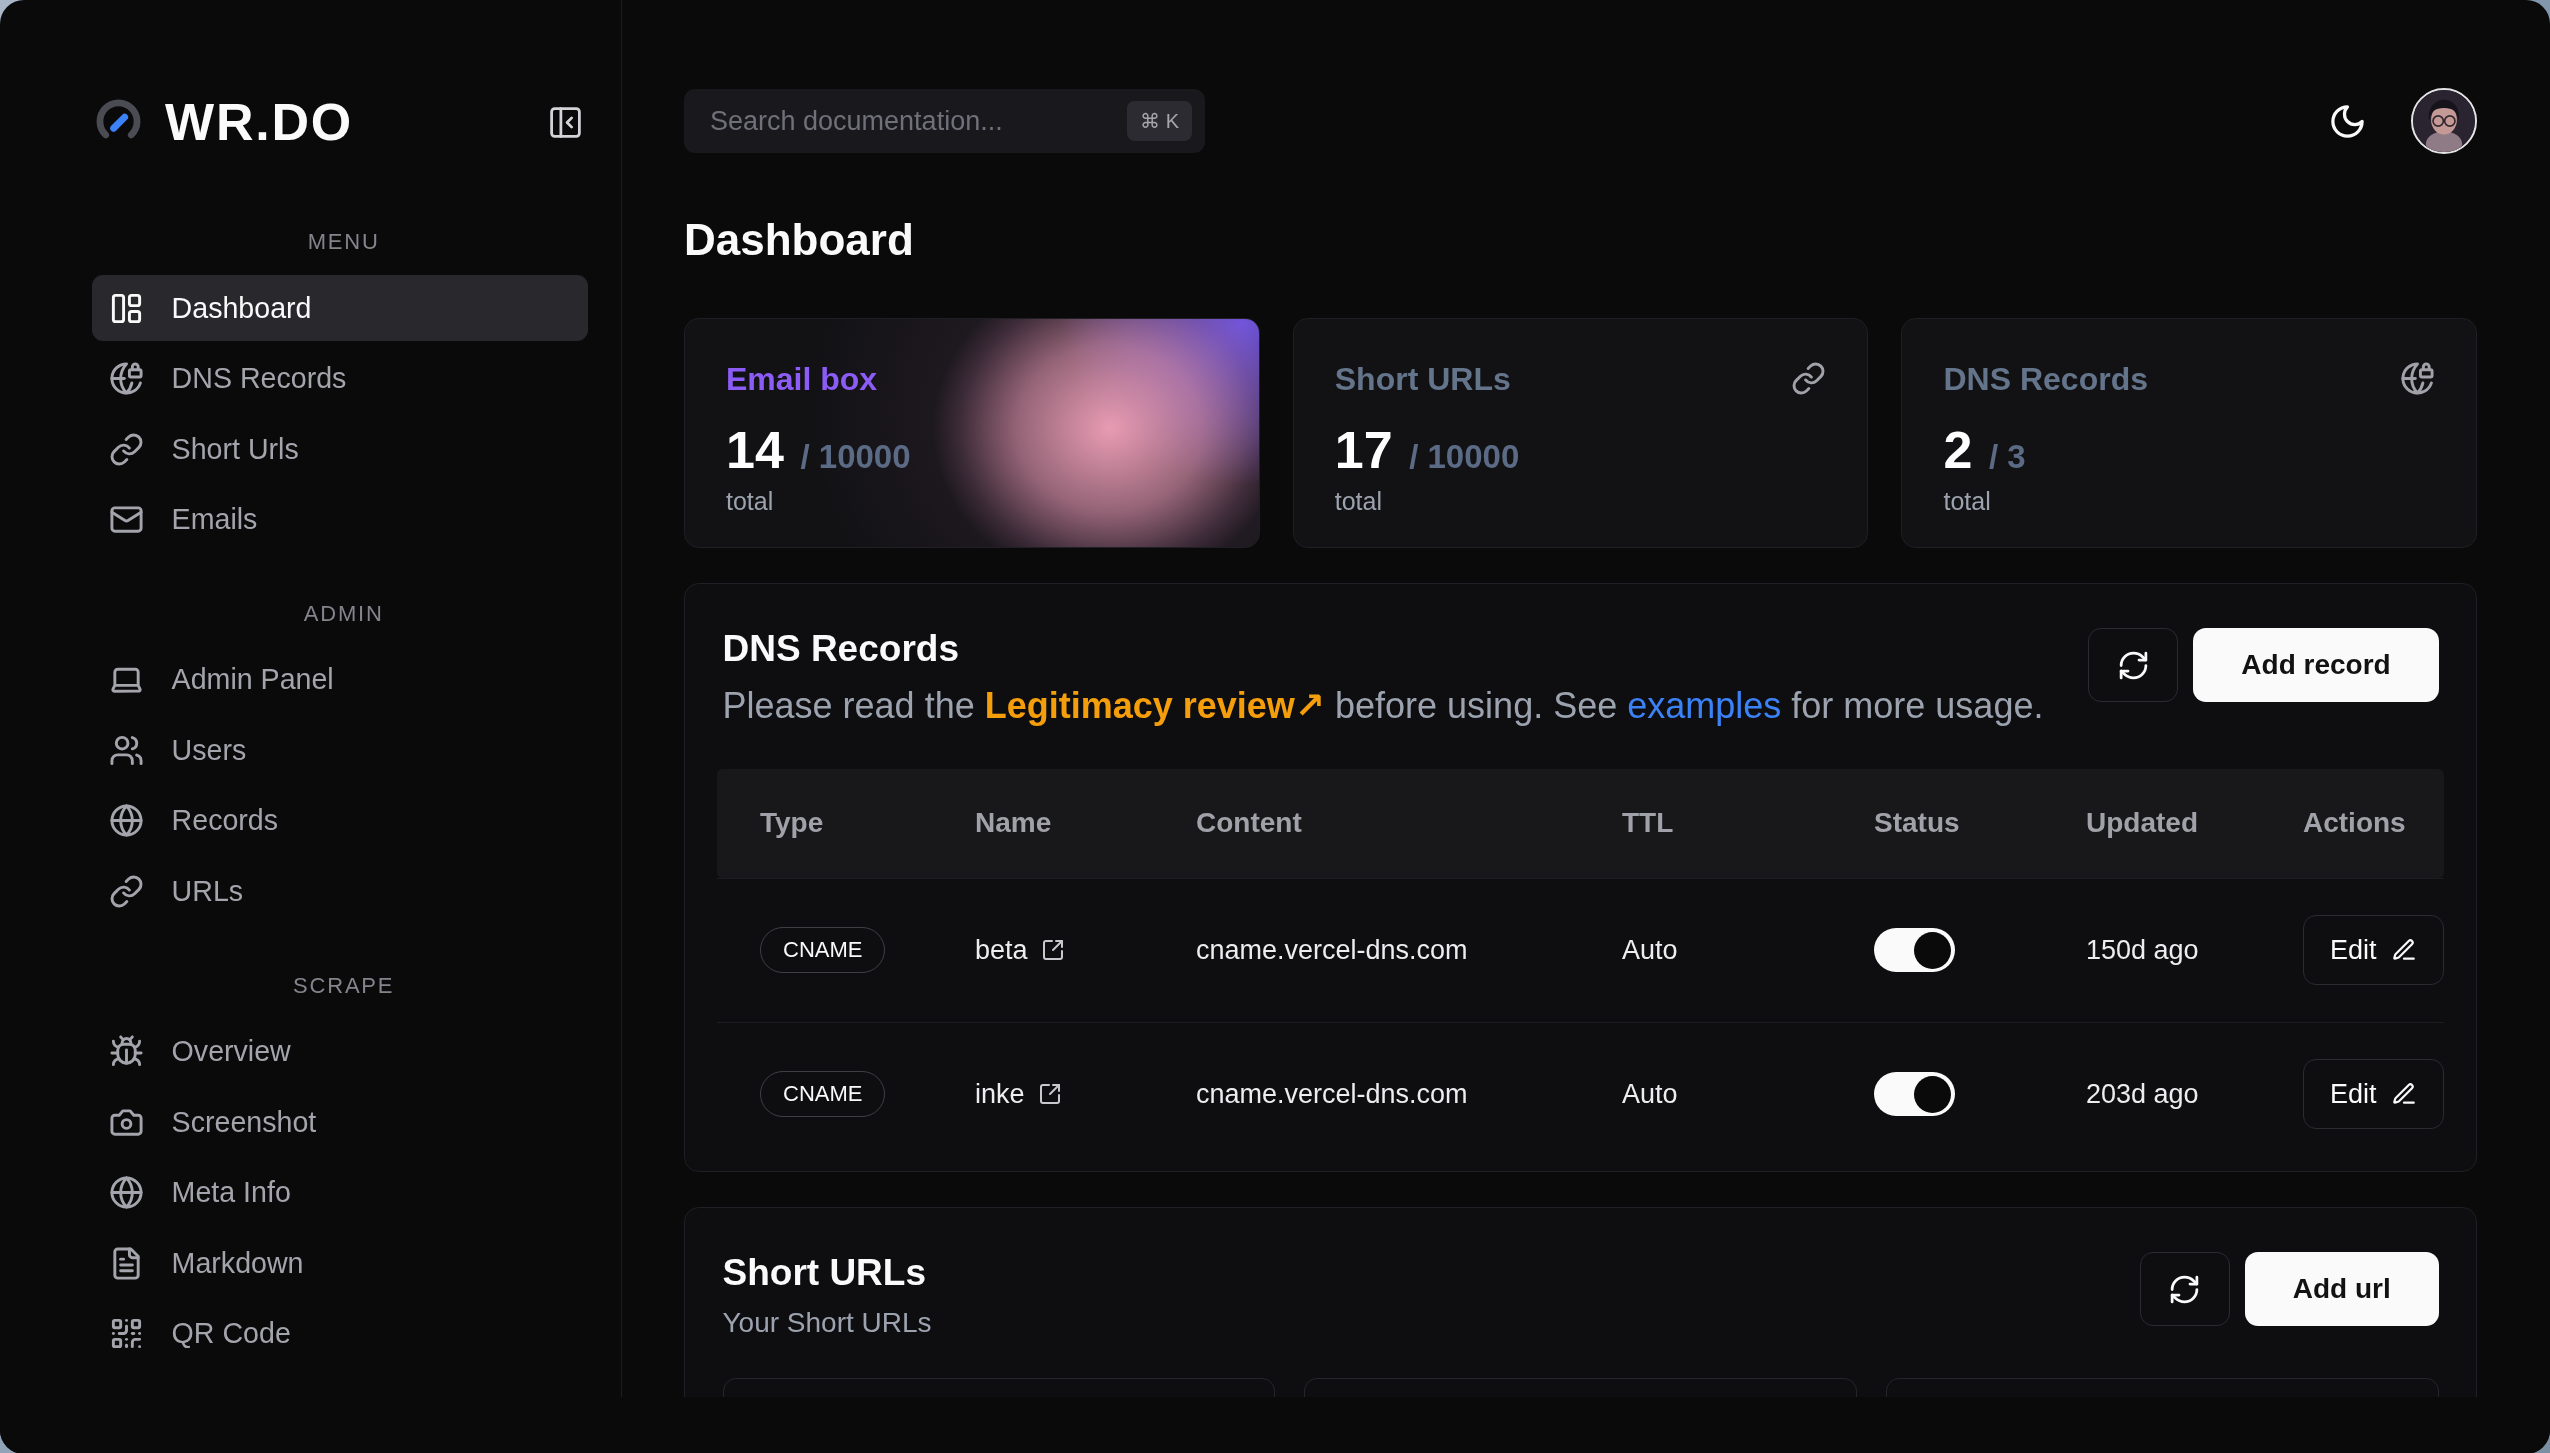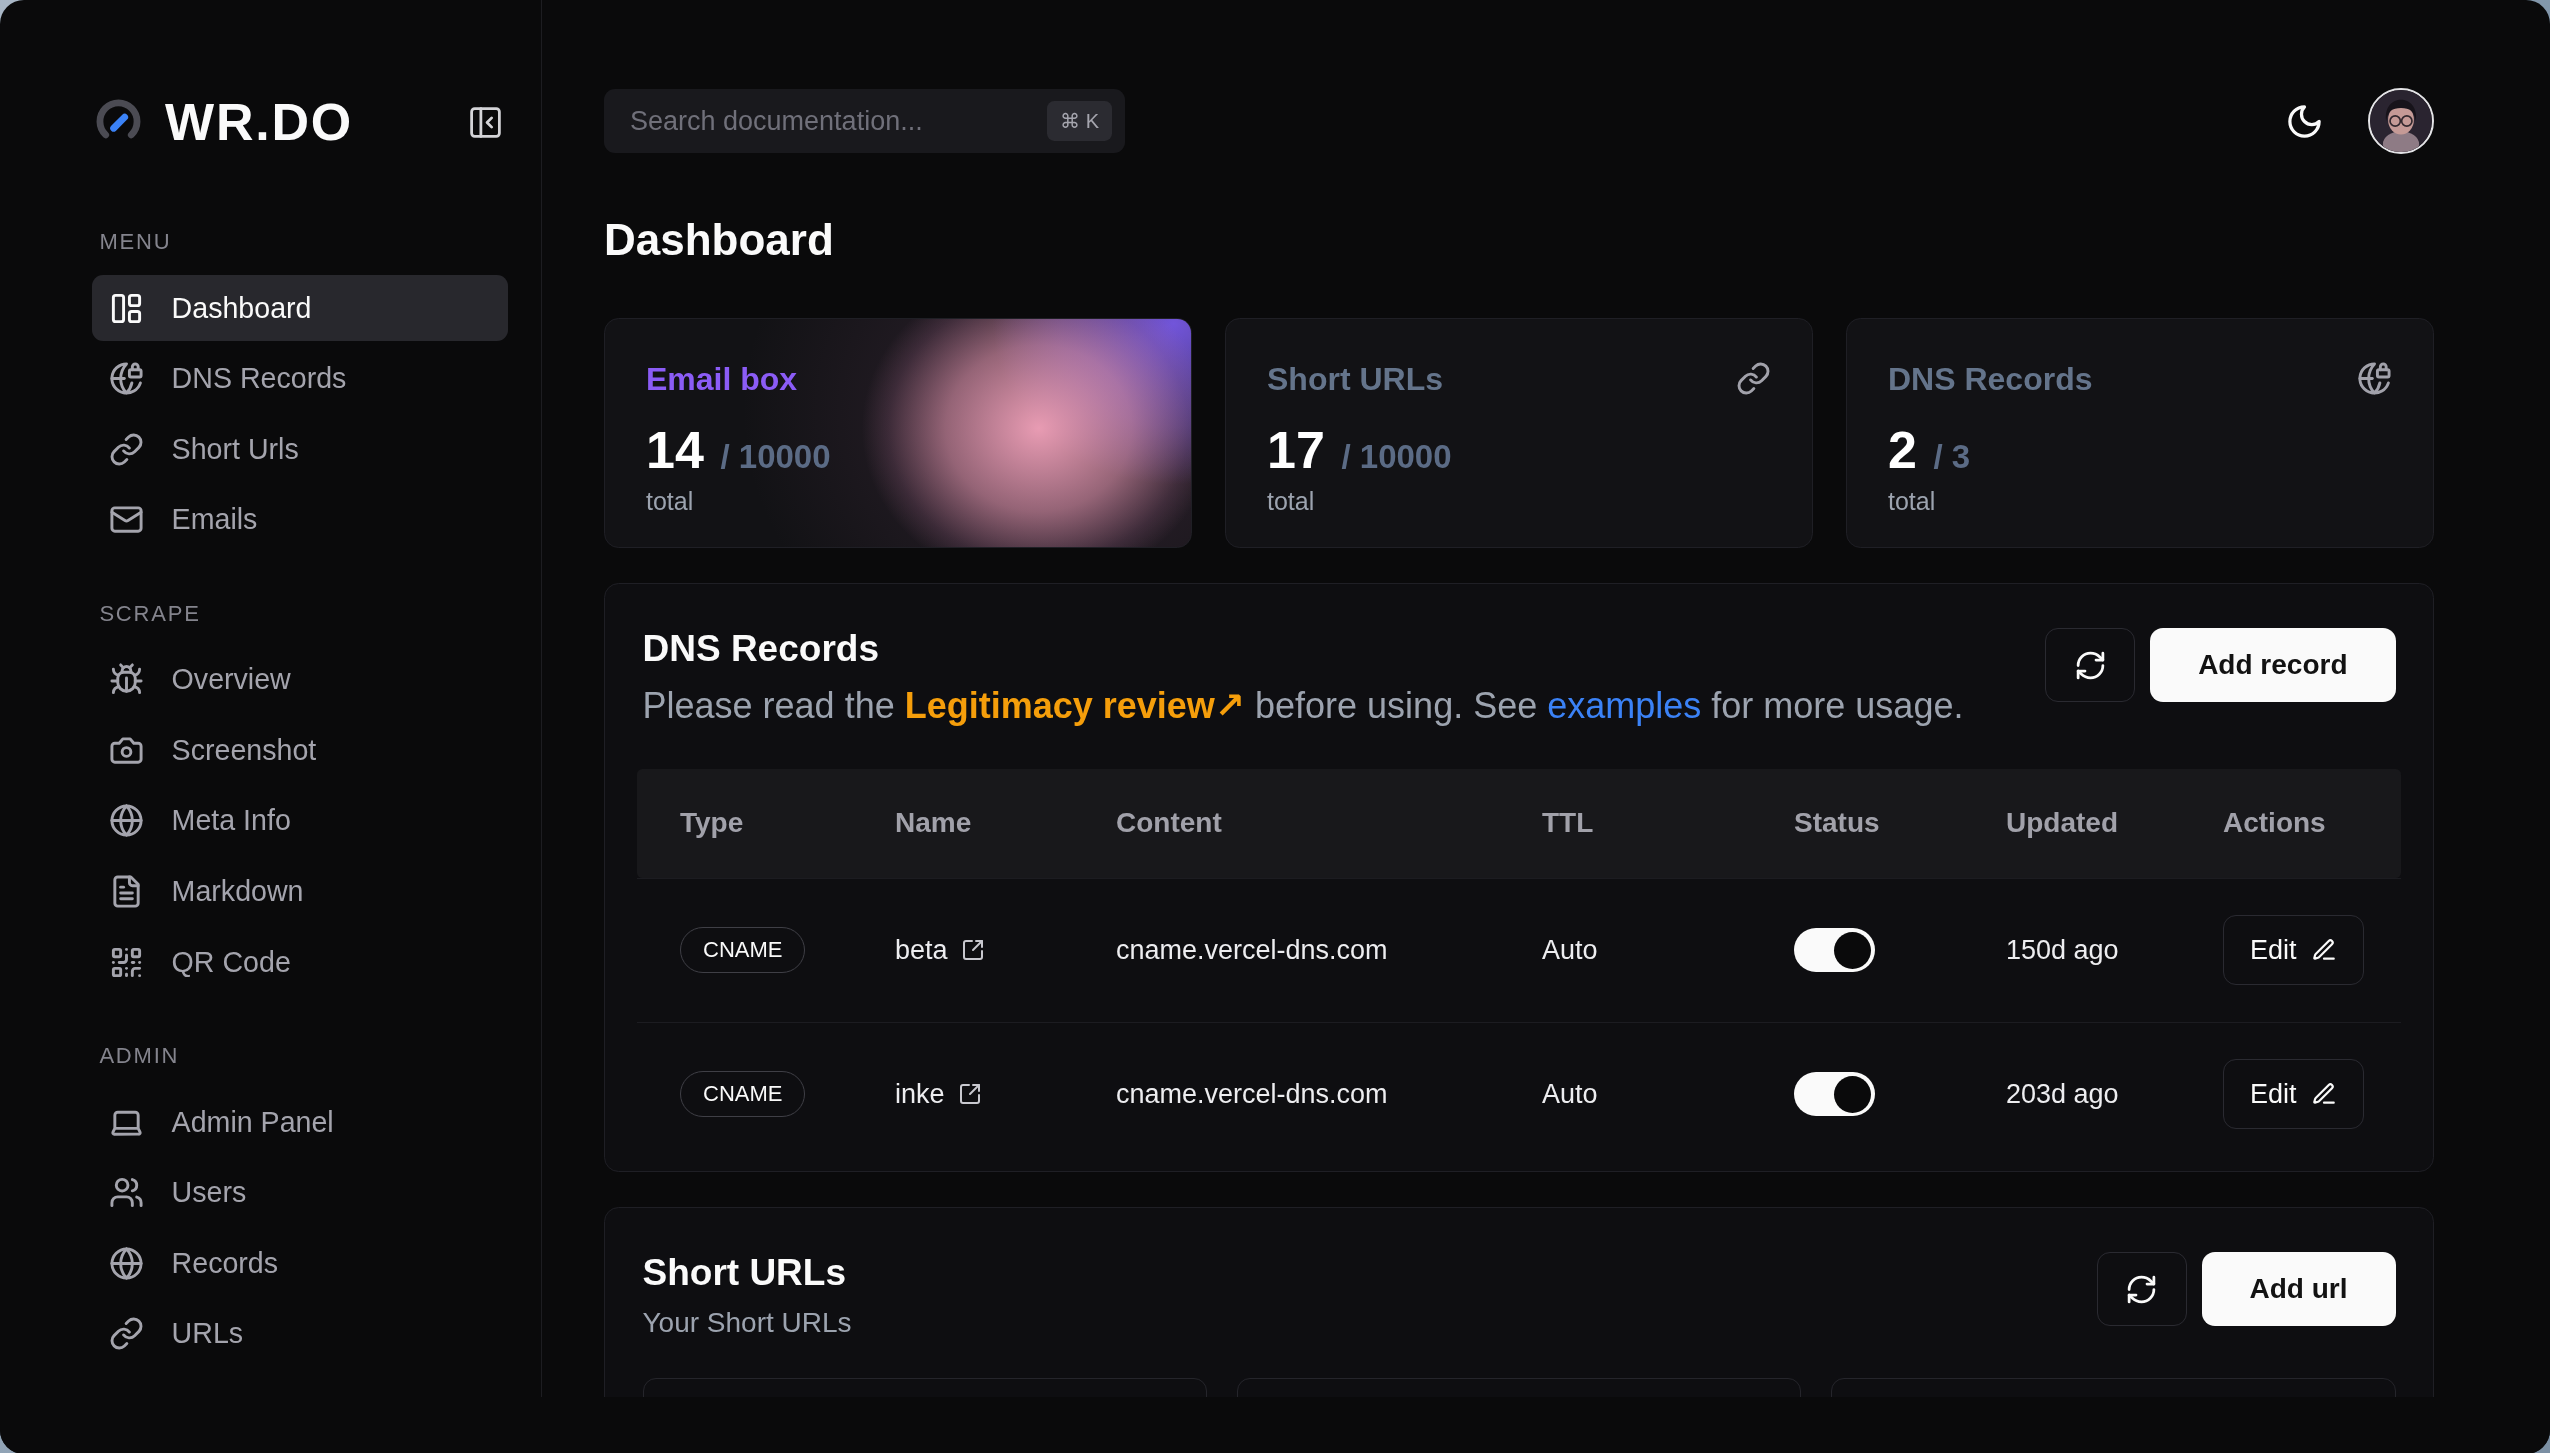--- a/index.html
+++ b/index.html
@@ -8,22 +8,23 @@
     font-family:"Liberation Sans","DejaVu Sans",sans-serif;
     background:linear-gradient(135deg,#a9b7c6 0%,#8499ad 55%,#7b8fa3 100%);
     position:relative; overflow:hidden;
   }
   .window {
     position:absolute; inset:0; background:#0a0a0b; border-radius:24px;
     overflow:hidden; display:flex;
   }
   
   .sidebar {
-    width:542px; flex:none; border-right:1.8px solid #1d1d21;
+    width:622px; flex:none; border-right:1.8px solid #1d1d21;
     padding:92px 33px 0 92px;
+    text-align:center;
   }
   .logo-row { display:flex; align-items:center; gap:20px; }
   .logo-icon { width:53px; height:53px; }
   .logo-text { font-size:52px; font-weight:800; color:#fafafa; letter-spacing:1.8px; }
   .collapse-btn { margin-left:auto; width:41px; height:41px; color:#d4d4d8; background:none; border:none; cursor:pointer; }
   .collapse-btn svg { width:37px; height:37px; }
   .nav-section { margin-top:77px; }
   .nav-section + .nav-section { margin-top:48px; }
   .section-label { font-size:22px; color:#84848d; letter-spacing:1.8px; margin:0 0 20px 7.4px; font-weight:400; }
   .nav-item {
@@ -187,20 +188,62 @@
           <svg viewBox="0 0 24 24" fill="none" stroke="currentColor" stroke-width="2" stroke-linecap="round" stroke-linejoin="round">
               <rect width="20" height="16" x="2" y="4" rx="2"></rect>
               <path d="m22 7-8.97 5.7a1.94 1.94 0 0 1-2.06 0L2 7"></path>
             </svg>
         </span>
         <span>Emails</span>
       </div>
     </nav>
 
     <nav class="nav-section">
+      <div class="section-label">ADMIN</div>
+      <div class="nav-item">
+        <span class="nav-icon">
+          <svg viewBox="0 0 24 24" fill="none" stroke="currentColor" stroke-width="2" stroke-linecap="round" stroke-linejoin="round">
+              <path d="M20 16V7a2 2 0 0 0-2-2H6a2 2 0 0 0-2 2v9m16 0H4m16 0 1.28 2.55a1 1 0 0 1-.9 1.45H3.62a1 1 0 0 1-.9-1.45L4 16"></path>
+            </svg>
+        </span>
+        <span>Admin Panel</span>
+      </div>
+      <div class="nav-item">
+        <span class="nav-icon">
+          <svg viewBox="0 0 24 24" fill="none" stroke="currentColor" stroke-width="2" stroke-linecap="round" stroke-linejoin="round">
+              <path d="M16 21v-2a4 4 0 0 0-4-4H6a4 4 0 0 0-4 4v2"></path>
+              <circle cx="9" cy="7" r="4"></circle>
+              <path d="M22 21v-2a4 4 0 0 0-3-3.87"></path>
+              <path d="M16 3.13a4 4 0 0 1 0 7.75"></path>
+            </svg>
+        </span>
+        <span>Users</span>
+      </div>
+      <div class="nav-item">
+        <span class="nav-icon">
+          <svg viewBox="0 0 24 24" fill="none" stroke="currentColor" stroke-width="2" stroke-linecap="round" stroke-linejoin="round">
+              <circle cx="12" cy="12" r="10"></circle>
+              <path d="M12 2a14.5 14.5 0 0 0 0 20 14.5 14.5 0 0 0 0-20"></path>
+              <path d="M2 12h20"></path>
+            </svg>
+        </span>
+        <span>Records</span>
+      </div>
+      <div class="nav-item">
+        <span class="nav-icon">
+          <svg viewBox="0 0 24 24" fill="none" stroke="currentColor" stroke-width="2" stroke-linecap="round" stroke-linejoin="round">
+              <path d="M10 13a5 5 0 0 0 7.54.54l3-3a5 5 0 0 0-7.07-7.07l-1.72 1.71"></path>
+              <path d="M14 11a5 5 0 0 0-7.54-.54l-3 3a5 5 0 0 0 7.07 7.07l1.71-1.71"></path>
+            </svg>
+        </span>
+        <span>URLs</span>
+      </div>
+    </nav>
+
+    <nav class="nav-section">
       <div class="section-label">SCRAPE</div>
       <div class="nav-item">
         <span class="nav-icon">
           <svg viewBox="0 0 24 24" fill="none" stroke="currentColor" stroke-width="2" stroke-linecap="round" stroke-linejoin="round">
               <path d="m8 2 1.88 1.88"></path>
               <path d="M14.12 3.88 16 2"></path>
               <path d="M9 7.13v-1a3 3 0 1 1 6 0v1"></path>
               <path d="M12 20c-3.3 0-6-2.7-6-6v-3a4 4 0 0 1 4-4h4a4 4 0 0 1 4 4v3c0 3.3-2.7 6-6 6"></path>
               <path d="M12 20v-9"></path>
               <path d="M6.53 9C4.6 8.8 3 7.1 3 5"></path>
@@ -255,62 +298,20 @@
               <path d="M12 7v3a2 2 0 0 1-2 2H7"></path>
               <path d="M3 12h.01"></path>
               <path d="M12 3h.01"></path>
               <path d="M12 16v.01"></path>
               <path d="M16 12h1"></path>
               <path d="M21 12v.01"></path>
               <path d="M12 21v-1"></path>
             </svg>
         </span>
         <span>QR Code</span>
-      </div>
-    </nav>
-
-    <nav class="nav-section">
-      <div class="section-label">ADMIN</div>
-      <div class="nav-item">
-        <span class="nav-icon">
-          <svg viewBox="0 0 24 24" fill="none" stroke="currentColor" stroke-width="2" stroke-linecap="round" stroke-linejoin="round">
-              <path d="M20 16V7a2 2 0 0 0-2-2H6a2 2 0 0 0-2 2v9m16 0H4m16 0 1.28 2.55a1 1 0 0 1-.9 1.45H3.62a1 1 0 0 1-.9-1.45L4 16"></path>
-            </svg>
-        </span>
-        <span>Admin Panel</span>
-      </div>
-      <div class="nav-item">
-        <span class="nav-icon">
-          <svg viewBox="0 0 24 24" fill="none" stroke="currentColor" stroke-width="2" stroke-linecap="round" stroke-linejoin="round">
-              <path d="M16 21v-2a4 4 0 0 0-4-4H6a4 4 0 0 0-4 4v2"></path>
-              <circle cx="9" cy="7" r="4"></circle>
-              <path d="M22 21v-2a4 4 0 0 0-3-3.87"></path>
-              <path d="M16 3.13a4 4 0 0 1 0 7.75"></path>
-            </svg>
-        </span>
-        <span>Users</span>
-      </div>
-      <div class="nav-item">
-        <span class="nav-icon">
-          <svg viewBox="0 0 24 24" fill="none" stroke="currentColor" stroke-width="2" stroke-linecap="round" stroke-linejoin="round">
-              <circle cx="12" cy="12" r="10"></circle>
-              <path d="M12 2a14.5 14.5 0 0 0 0 20 14.5 14.5 0 0 0 0-20"></path>
-              <path d="M2 12h20"></path>
-            </svg>
-        </span>
-        <span>Records</span>
-      </div>
-      <div class="nav-item">
-        <span class="nav-icon">
-          <svg viewBox="0 0 24 24" fill="none" stroke="currentColor" stroke-width="2" stroke-linecap="round" stroke-linejoin="round">
-              <path d="M10 13a5 5 0 0 0 7.54.54l3-3a5 5 0 0 0-7.07-7.07l-1.72 1.71"></path>
-              <path d="M14 11a5 5 0 0 0-7.54-.54l-3 3a5 5 0 0 0 7.07 7.07l1.71-1.71"></path>
-            </svg>
-        </span>
-        <span>URLs</span>
       </div>
     </nav>
   </aside>
 
   <main class="main">
 
     <div class="topbar">
       <div class="search">
         <span class="search-text">Search documentation...</span>
         <span class="kbd">⌘ K</span>

